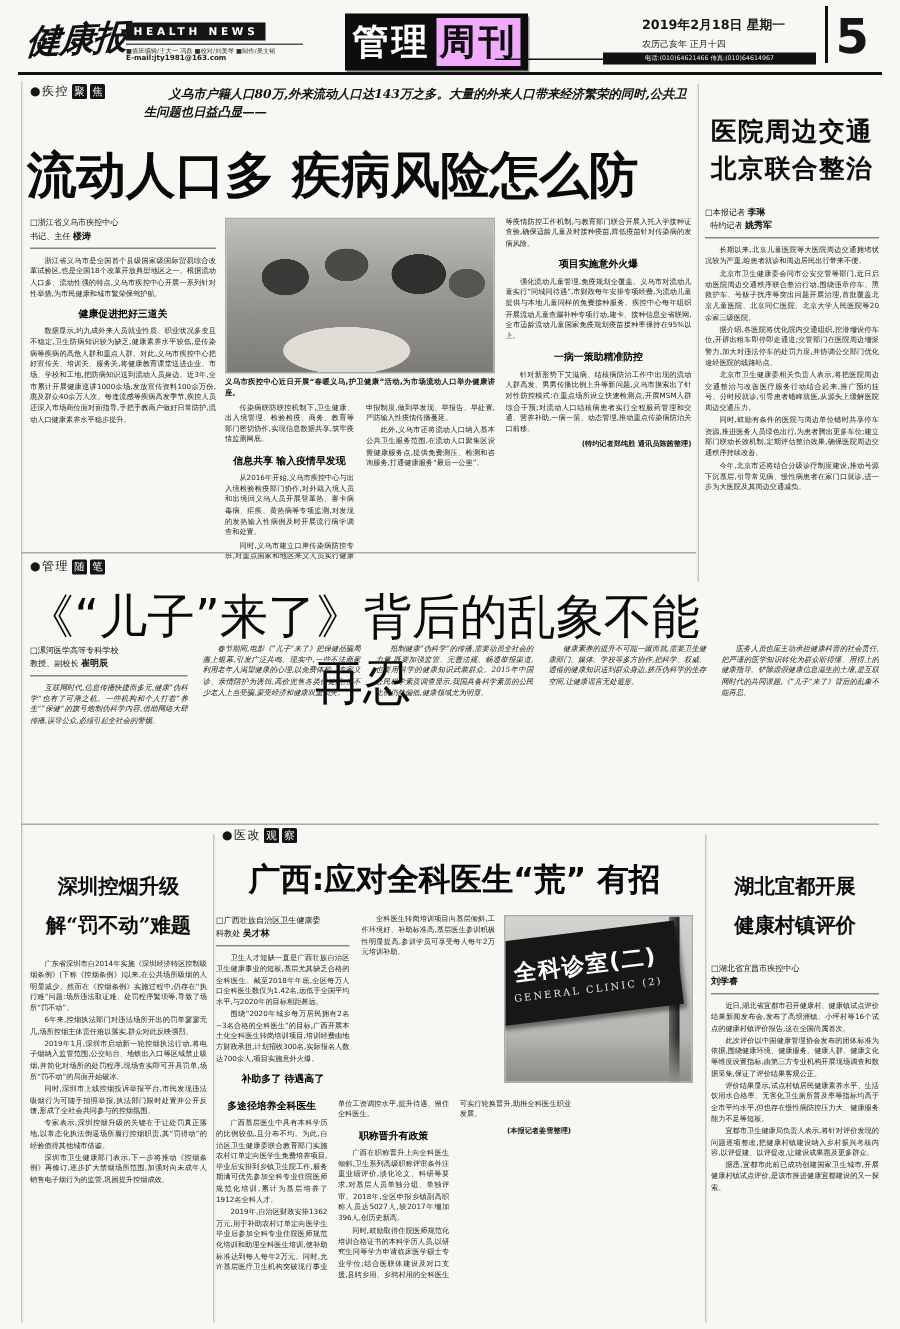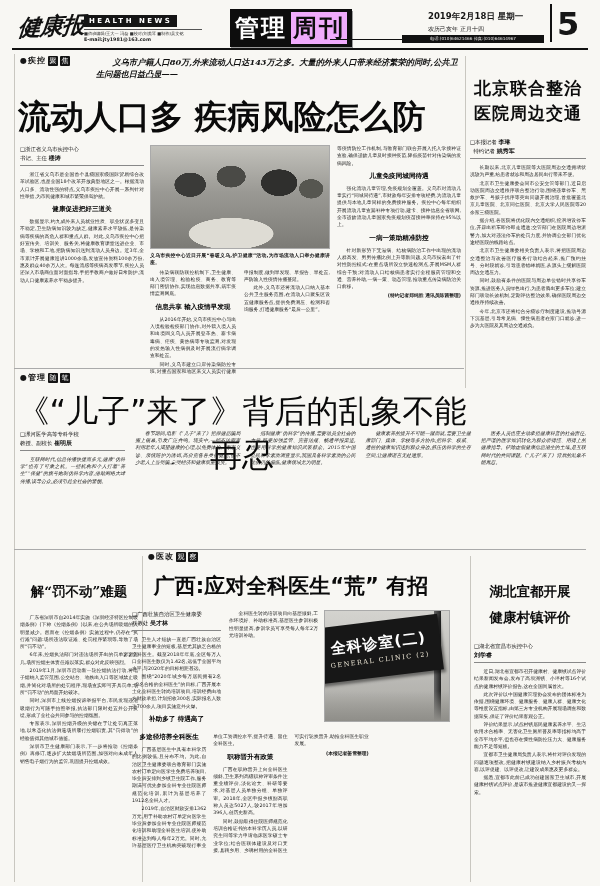--- a/index.html
+++ b/index.html
@@ -28,21 +28,21 @@
   .pagenum { position:absolute; left:550px; top:4px; height:38px; line-height:40px;
     border-left:2px solid #111; padding-left:5px; font-size:32px; font-weight:900; }
   .contactline { position:absolute; left:330px; top:39px; width:72px; border-top:1px solid #111; }
   .contactbar { position:absolute; left:402px; top:35px; width:142px; height:8px;
     background:#111; color:#eee; font-size:4.2px; line-height:8px; text-align:center; }
   .headrule { position:absolute; left:12px; width:576px; top:48px; border-top:2px solid #111; }
   .marginline { position:absolute; left:14px; top:54px; height:828px; border-left:1px solid #c9c7c0; }
 
   
   .slabel { position:absolute; display:flex; align-items:center; gap:2px; }
-  .slabel .dn { font-size:8px; font-weight:700; letter-spacing:1px; }
+  .slabel .dn { font-size:8px; font-weight:400; letter-spacing:1px; }
   .stamp { width:10px; height:10px; background:#141414; color:#fff; font-size:7px;
     line-height:10px; text-align:center; border-radius:1px; font-family:"DejaVu Serif",serif; }
 
   
   .bp { font-size:4.8px; line-height:7.3px; text-align:justify; text-indent:2em;
     color:#1c1c1c; margin-bottom:1px; }
   .sub { font-size:6.6px; font-weight:bold; text-align:center; margin:5px 0 4px; color:#000; }
   .byl { font-size:5.4px; line-height:8.5px; color:#111; border-bottom:1px solid #888;
     padding-bottom:3px; margin-bottom:5px; }
   .byl b { font-size:6px; }
@@ -88,21 +88,21 @@
   .it { font-style:italic; font-family:"DejaVu Serif",serif; font-size:4.9px;
     line-height:7.2px; text-align:justify; text-indent:2em; color:#1a1a1a; }
 
   
   #hr-b { position:absolute; left:14px; top:549px; width:572px; border-top:1px solid #aaa; }
   #sz { position:absolute; left:20px; top:556px; width:118px; height:326px; overflow:hidden; }
   .small-title { font-size:13.5px; line-height:26px; margin-top:22px; }
   #sz .bp:first-of-type { margin-top:10px; }
   #vs2 { left:142px; top:556px; height:326px; }
   #vs3 { left:470px; top:556px; height:326px; }
-  #yg { position:absolute; left:132px; top:560px; width:318px; height:322px; overflow:hidden; }
+  #yg { position:absolute; left:144px; top:560px; width:318px; height:322px; overflow:hidden; }
   .yg-head { margin-top:12px; text-align:center; font-size:21px; font-weight:900; color:#0a0a0a; }
   .yg-blockA { display:flex; margin-top:10px; }
   .yg-ta { width:186px; column-count:2; column-gap:8px; column-fill:auto; height:116px; overflow:hidden; }
   .photo2 { position:relative; width:126px; height:112px; margin-left:6px; border:1px solid #aaa;
     overflow:hidden; background:linear-gradient(180deg,#d4d3cf 0%,#bdbcb8 55%,#a9a8a3 100%); }
   .pole { position:absolute; right:8px; top:0; width:7px; height:100%;
     background:linear-gradient(90deg,#666,#222); }
   .sign-board { position:absolute; left:-8px; top:10px; width:124px; height:56px;
     background:#171717; transform:rotate(-7deg); box-shadow:2px 3px 3px rgba(0,0,0,.45);
     display:flex; flex-direction:column; align-items:center; justify-content:center; }
@@ -166,33 +166,33 @@
       <p class="bp">传染病联防联控机制下,卫生健康、出入境管理、检验检疫、商务、教育等部门密切协作,实现信息数据共享,筑牢疫情监测网底。</p>
       <h4 class="sub">信息共享 输入疫情早发现</h4>
       <p class="bp">从2016年开始,义乌市疾控中心与出入境检验检疫部门协作,对外籍入境人员和出境回义乌人员开展登革热、寨卡病毒病、疟疾、黄热病等专项监测,对发现的发热输入性病例及时开展流行病学调查和处置。</p>
       <p class="bp">同时,义乌市建立口岸传染病防控专班,对重点国家和地区来义人员实行健康申报制度,做到早发现、早报告、早处置,严防输入性疫情传播蔓延。</p>
       <p class="bp">此外,义乌市还将流动人口纳入基本公共卫生服务范围,在流动人口聚集区设置健康服务点,提供免费测压、检测和咨询服务,打通健康服务“最后一公里”。</p>
     </div>
   </div>
 
   <div class="col" id="c3">
     <p class="bp" style="text-indent:0;">等疫情防控工作机制,与教育部门联合开展入托入学接种证查验,确保适龄儿童及时接种疫苗,降低疫苗针对传染病的发病风险。</p>
-    <h4 class="sub">儿童免疫同城同待遇</h4>
+    <h4 class="sub">项目实施意外火爆</h4>
     <p class="bp">强化流动儿童管理,免疫规划全覆盖。义乌市对流动儿童实行“同城同待遇”,市财政每年安排专项经费,为流动儿童提供与本地儿童同样的免费接种服务。疾控中心每年组织开展流动儿童查漏补种专项行动,建卡、接种信息全省联网,全市适龄流动儿童国家免疫规划疫苗接种率保持在95%以上。</p>
     <h4 class="sub">一病一策助精准防控</h4>
     <p class="bp">针对新形势下艾滋病、结核病防治工作中出现的流动人群高发、男男传播比例上升等新问题,义乌市摸索出了针对性防控模式:在重点场所设立快速检测点,开展MSM人群综合干预;对流动人口结核病患者实行全程服药管理和交通、营养补助,一病一策、动态管理,推动重点传染病防治关口前移。</p>
     <div class="sign">(特约记者郑纯胜 通讯员陈茜整理)</div>
   </div>
 
   <div class="vsep" id="vs1"></div>
 
   <div id="bj">
     <div class="art-title bj-title">
+      <div>医院周边交通</div>
       <div>北京联合整治</div>
-      <div>医院周边交通</div>
     </div>
     <div class="byl">
       <div><span>□本报记者</span>
         <b>李琳</b></div>
       <div>&nbsp;&nbsp;<span>特约记者</span>
         <b>姚秀军</b></div>
     </div>
     <p class="bp">长期以来,北京儿童医院等大医院周边交通拥堵状况较为严重,给患者就诊和周边居民出行带来不便。</p>
     <p class="bp">北京市卫生健康委会同市公安交管等部门,近日启动医院周边交通秩序联合整治行动,围绕违章停车、黑救护车、号贩子扰序等突出问题开展治理,首批覆盖北京儿童医院、北京同仁医院、北京大学人民医院等20余家三级医院。</p>
     <p class="bp">据介绍,各医院将优化院内交通组织,挖潜增设停车位,开辟出租车即停即走通道;交管部门在医院周边增派警力,加大对违法停车的处罚力度,并协调公交部门优化途经医院的线路站点。</p>
@@ -228,20 +228,21 @@
     </div>
     <div class="gcol">
       <p class="bp it">医务人员也应主动承担健康科普的社会责任,把严谨的医学知识转化为群众听得懂、用得上的健康指导。铲除虚假健康信息滋生的土壤,是互联网时代的共同课题,《“儿子”来了》背后的乱象不能再忍。</p>
     </div>
   </div>
 
   <div id="hr-b"></div>
 
   <div id="sz">
     <div class="art-title small-title">
+      <div>深圳控烟升级</div>
       <div>解“罚不动”难题</div>
     </div>
     <p class="bp">广东省深圳市自2014年实施《深圳经济特区控制吸烟条例》(下称《控烟条例》)以来,在公共场所吸烟的人明显减少。然而在《控烟条例》实施过程中,仍存在“执行难”问题:场所违法取证难、处罚程序繁琐等,导致了场所“罚不动”。</p>
     <p class="bp">6年来,控烟执法部门对违法场所开出的罚单寥寥无几,场所控烟主体责任难以落实,群众对此反映强烈。</p>
     <p class="bp">2019年1月,深圳市启动新一轮控烟执法行动,将电子烟纳入监管范围,公交站台、地铁出入口等区域禁止吸烟,并简化对场所的处罚程序,现场查实即可开具罚单,场所“罚不动”的局面开始破冰。</p>
     <p class="bp">同时,深圳市上线控烟投诉举报平台,市民发现违法吸烟行为可随手拍照举报,执法部门限时处置并公开反馈,形成了全社会共同参与的控烟氛围。</p>
     <p class="bp">专家表示,深圳控烟升级的关键在于让处罚真正落地,以常态化执法倒逼场所履行控烟职责,其“罚得动”的经验值得其他城市借鉴。</p>
     <p class="bp">深圳市卫生健康部门表示,下一步将推动《控烟条例》再修订,逐步扩大禁烟场所范围,加强对向未成年人销售电子烟行为的监管,巩固提升控烟成效。</p>
   </div>
 

